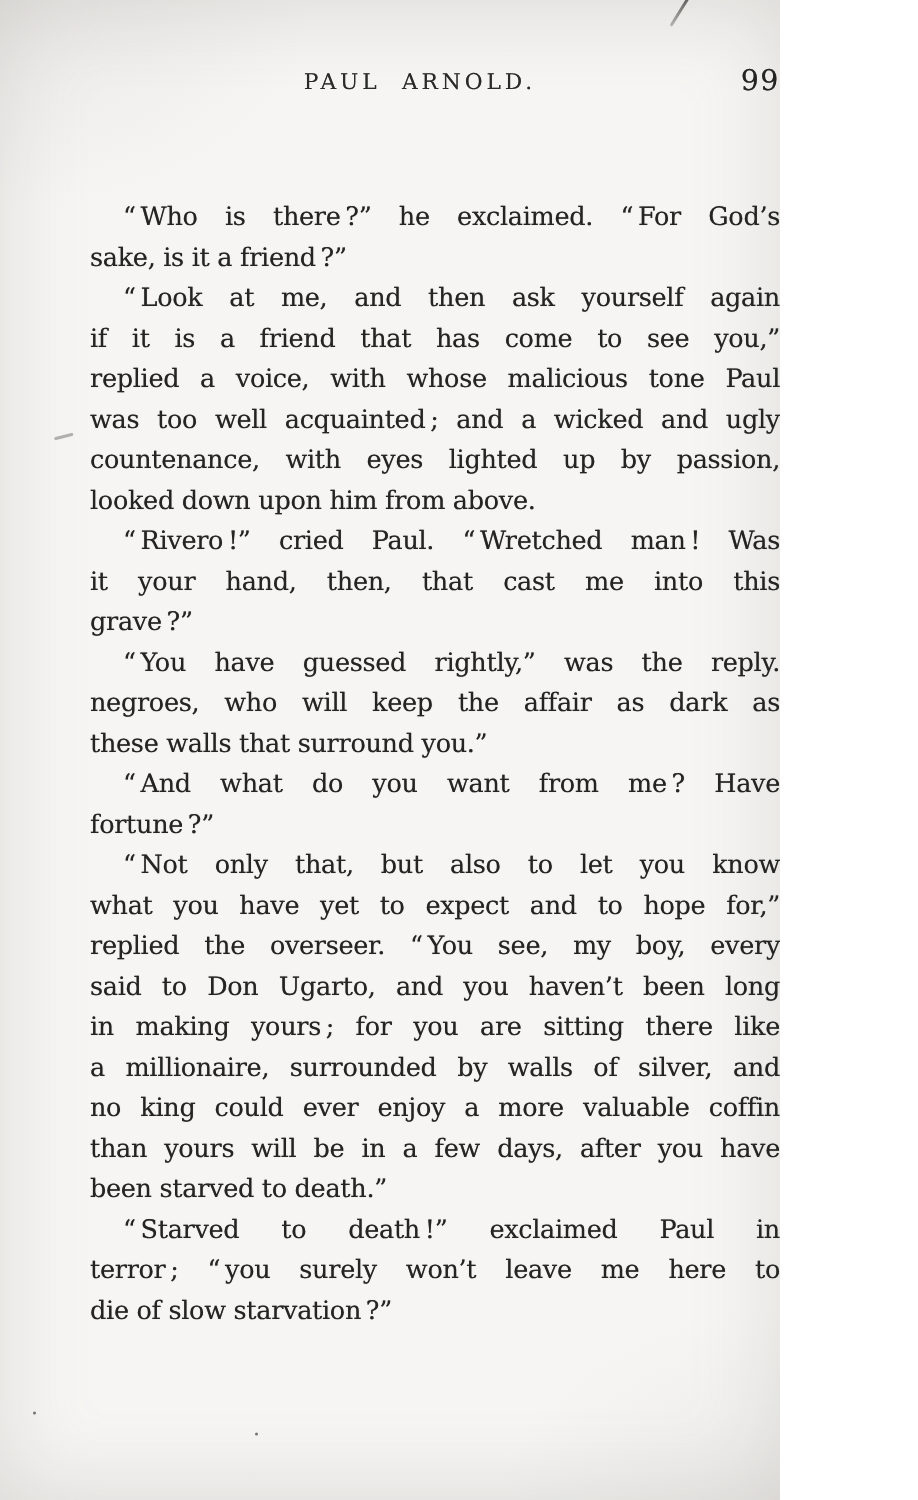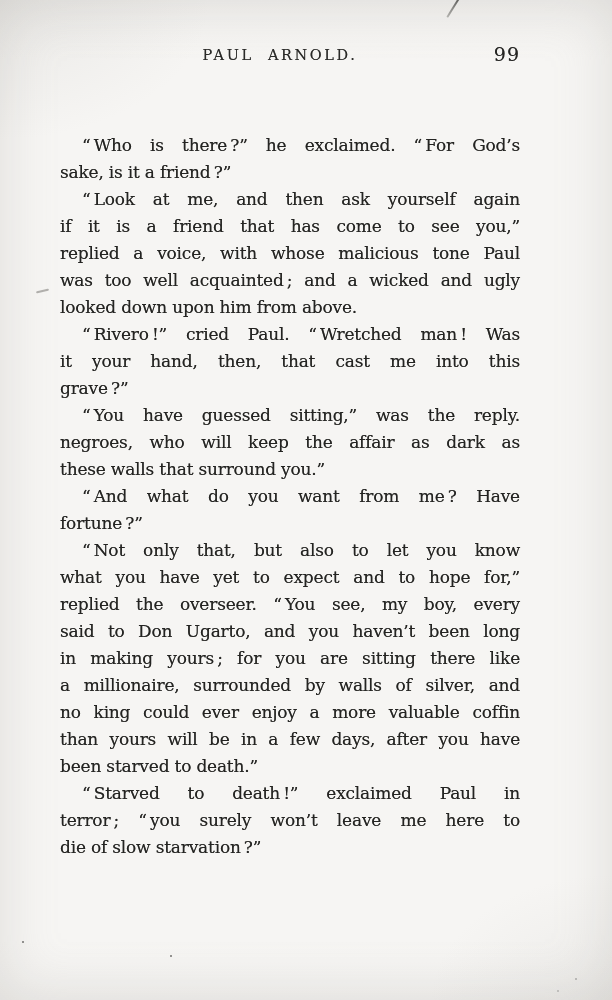--- a/index.html
+++ b/index.html
@@ -2,21 +2,21 @@
 <html style="--paper: #f6f5f3; --ink: #242422;"><head>
 <meta charset="utf-8">
 <style>
   html, body {
     margin: 0;
     padding: 0;
     background: #ffffff;
   }
   .page {
     position: relative;
-    width: 612px;
+    width: 520px;
     height: 1000px;
     overflow: hidden;
     background:
       radial-gradient(ellipse 300px 200px at 0% 0%, rgba(190,188,184,0.22), rgba(190,188,184,0) 70%),
       radial-gradient(ellipse 260px 180px at 100% 100%, rgba(190,188,184,0.18), rgba(190,188,184,0) 70%),
       linear-gradient(180deg, #f2f1ef 0%, var(--paper, #f6f5f3) 6%, var(--paper, #f6f5f3) 94%, #f3f2f0 100%);
     box-shadow: inset 0 0 55px rgba(160,158,152,0.28);
     font-family: "DejaVu Serif", "Liberation Serif", serif;
     color: var(--ink, #222220);
   }
@@ -111,25 +111,26 @@
     <span class="page-number">99</span>
   </div>
 
   <div class="body-block">
       <div class="line first">“ Who is there ?” he exclaimed.  “ For God’s</div>
       <div class="line last">sake, is it a friend ?”</div>
       <div class="line first">“ Look at me, and then ask yourself again</div>
       <div class="line">if it is a friend that has come to see you,”</div>
       <div class="line">replied a voice, with whose malicious tone Paul</div>
       <div class="line">was too well acquainted ; and a wicked and ugly</div>
+      <div class="line">countenance, with eyes lighted up by passion,</div>
       <div class="line last">looked down upon him from above.</div>
       <div class="line first">“ Rivero !” cried Paul.  “ Wretched man !  Was</div>
       <div class="line">it your hand, then, that cast me into this</div>
       <div class="line last">grave ?”</div>
-      <div class="line first">“ You have guessed sitting,” was the reply.</div>
+      <div class="line first">“ You have guessed rightly,” was the reply.</div>
       <div class="line">negroes, who will keep the affair as dark as</div>
       <div class="line last">these walls that surround you.”</div>
       <div class="line first">“ And what do you want from me ?  Have</div>
       <div class="line last">fortune ?”</div>
       <div class="line first">“ Not only that, but also to let you know</div>
       <div class="line">what you have yet to expect and to hope for,”</div>
       <div class="line">replied the overseer.  “ You see, my boy, every</div>
       <div class="line">said to Don Ugarto, and you haven’t been long</div>
       <div class="line">in making yours ; for you are sitting there like</div>
       <div class="line">a millionaire, surrounded by walls of silver, and</div>

